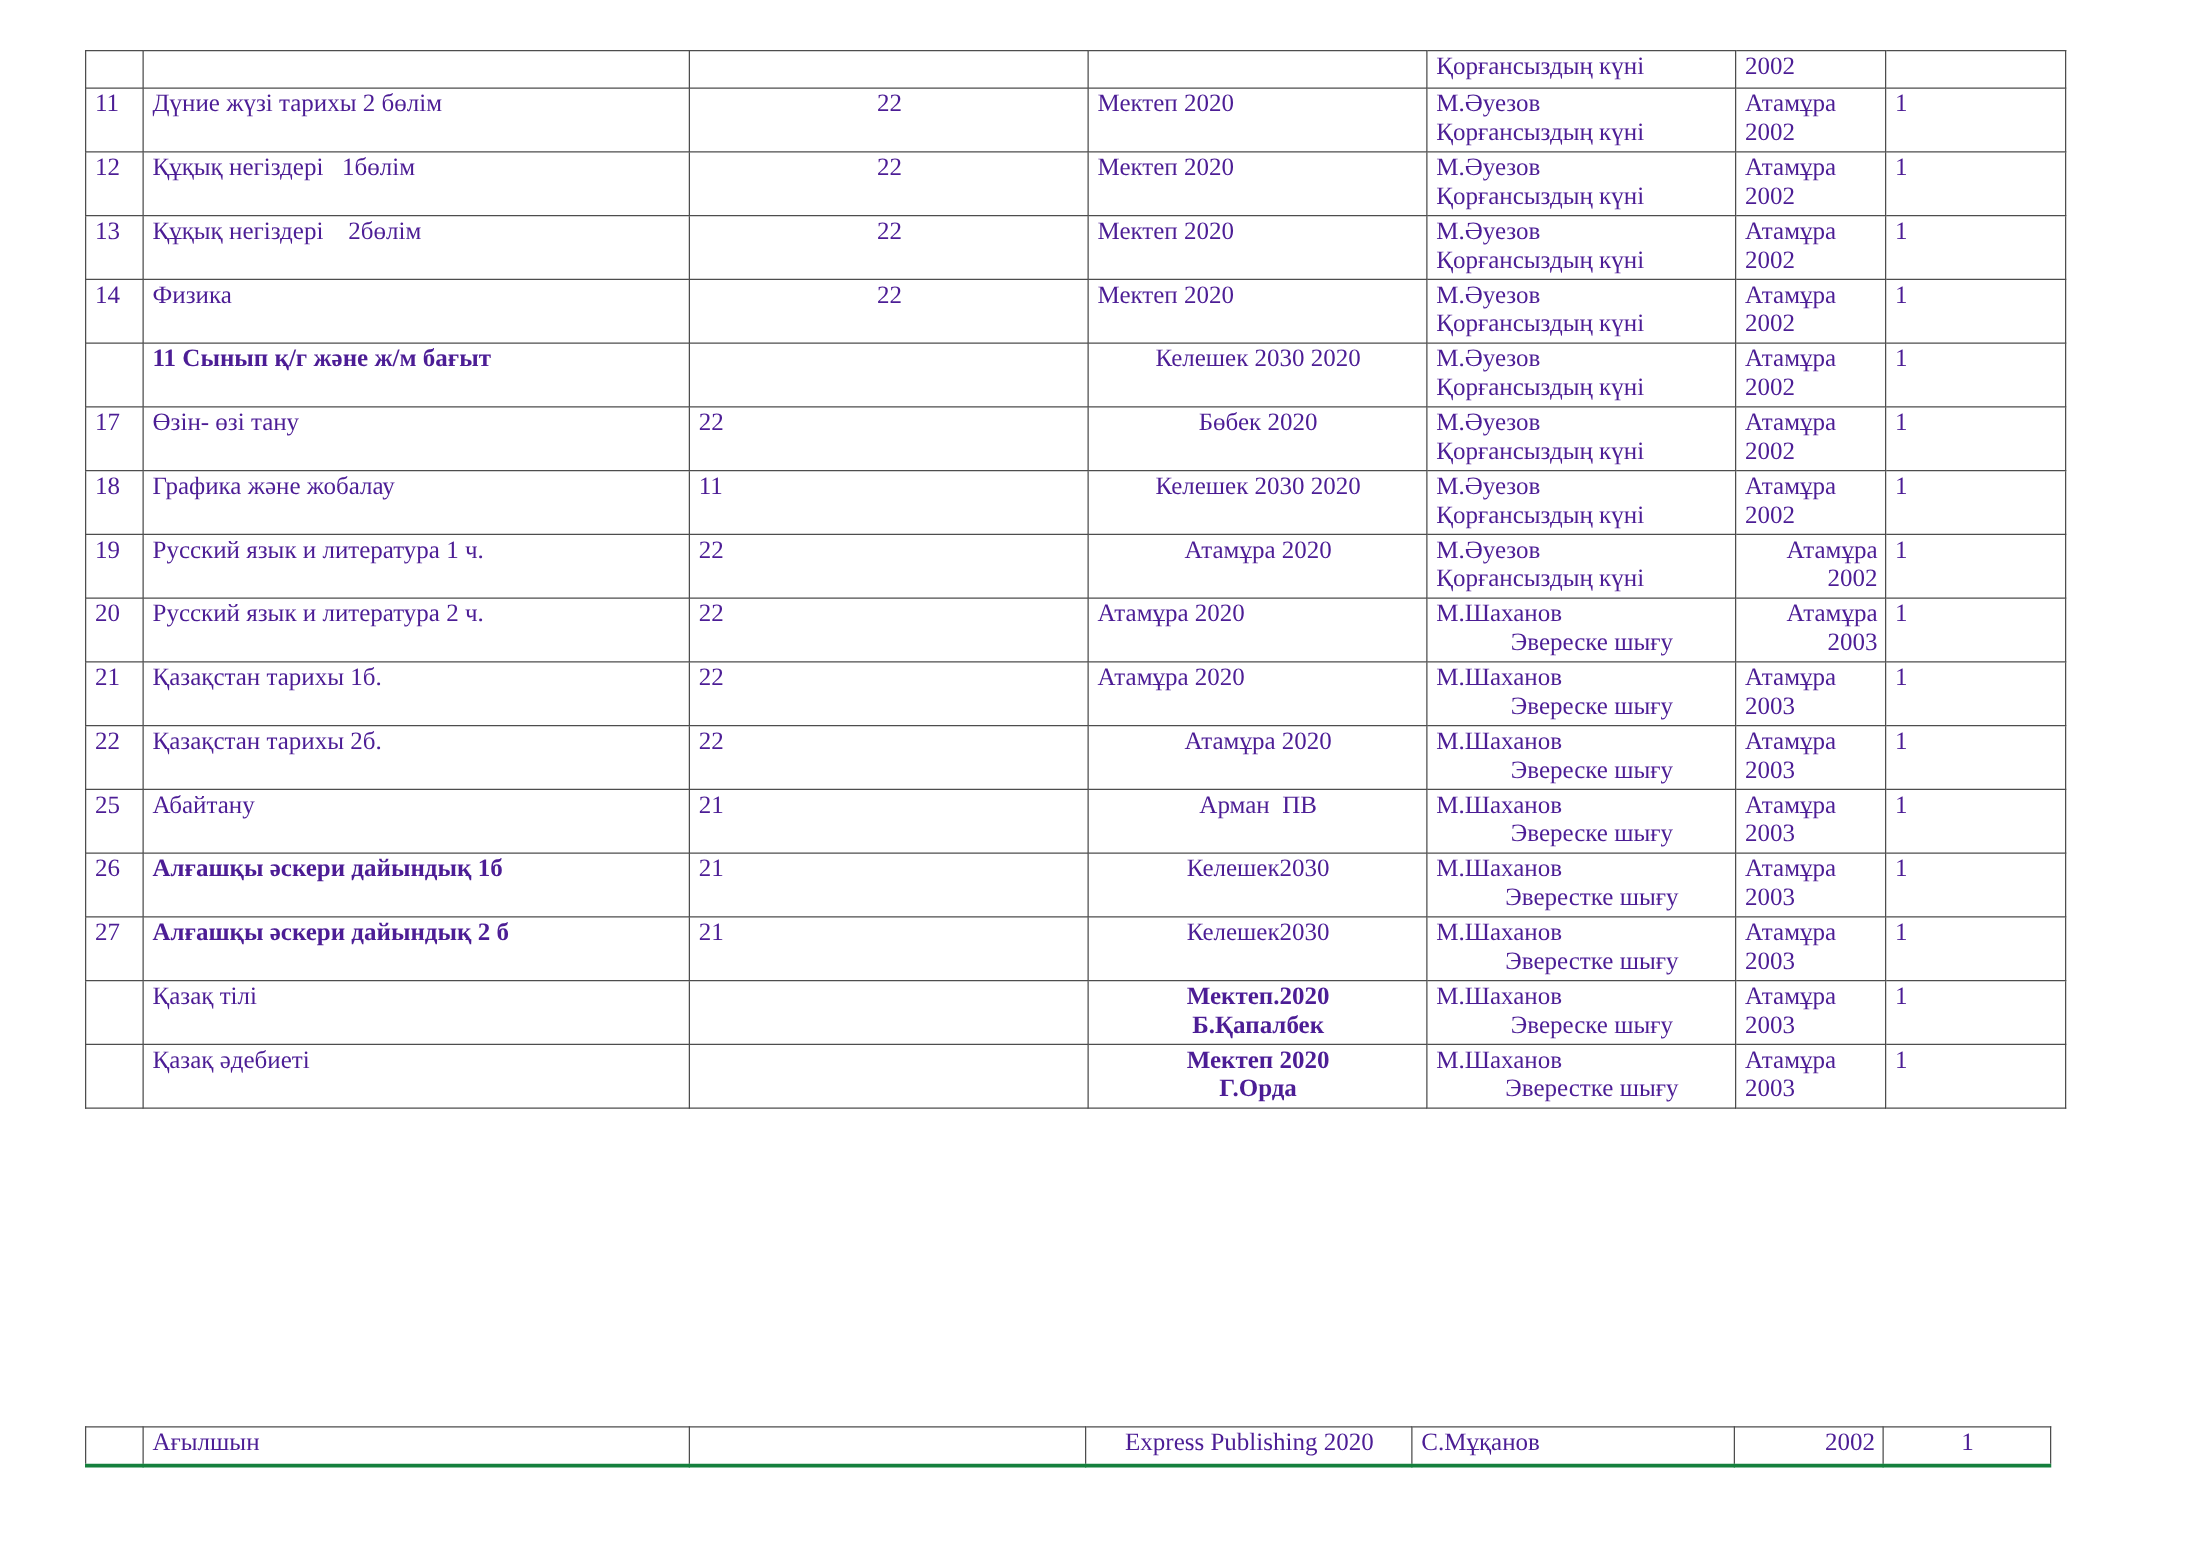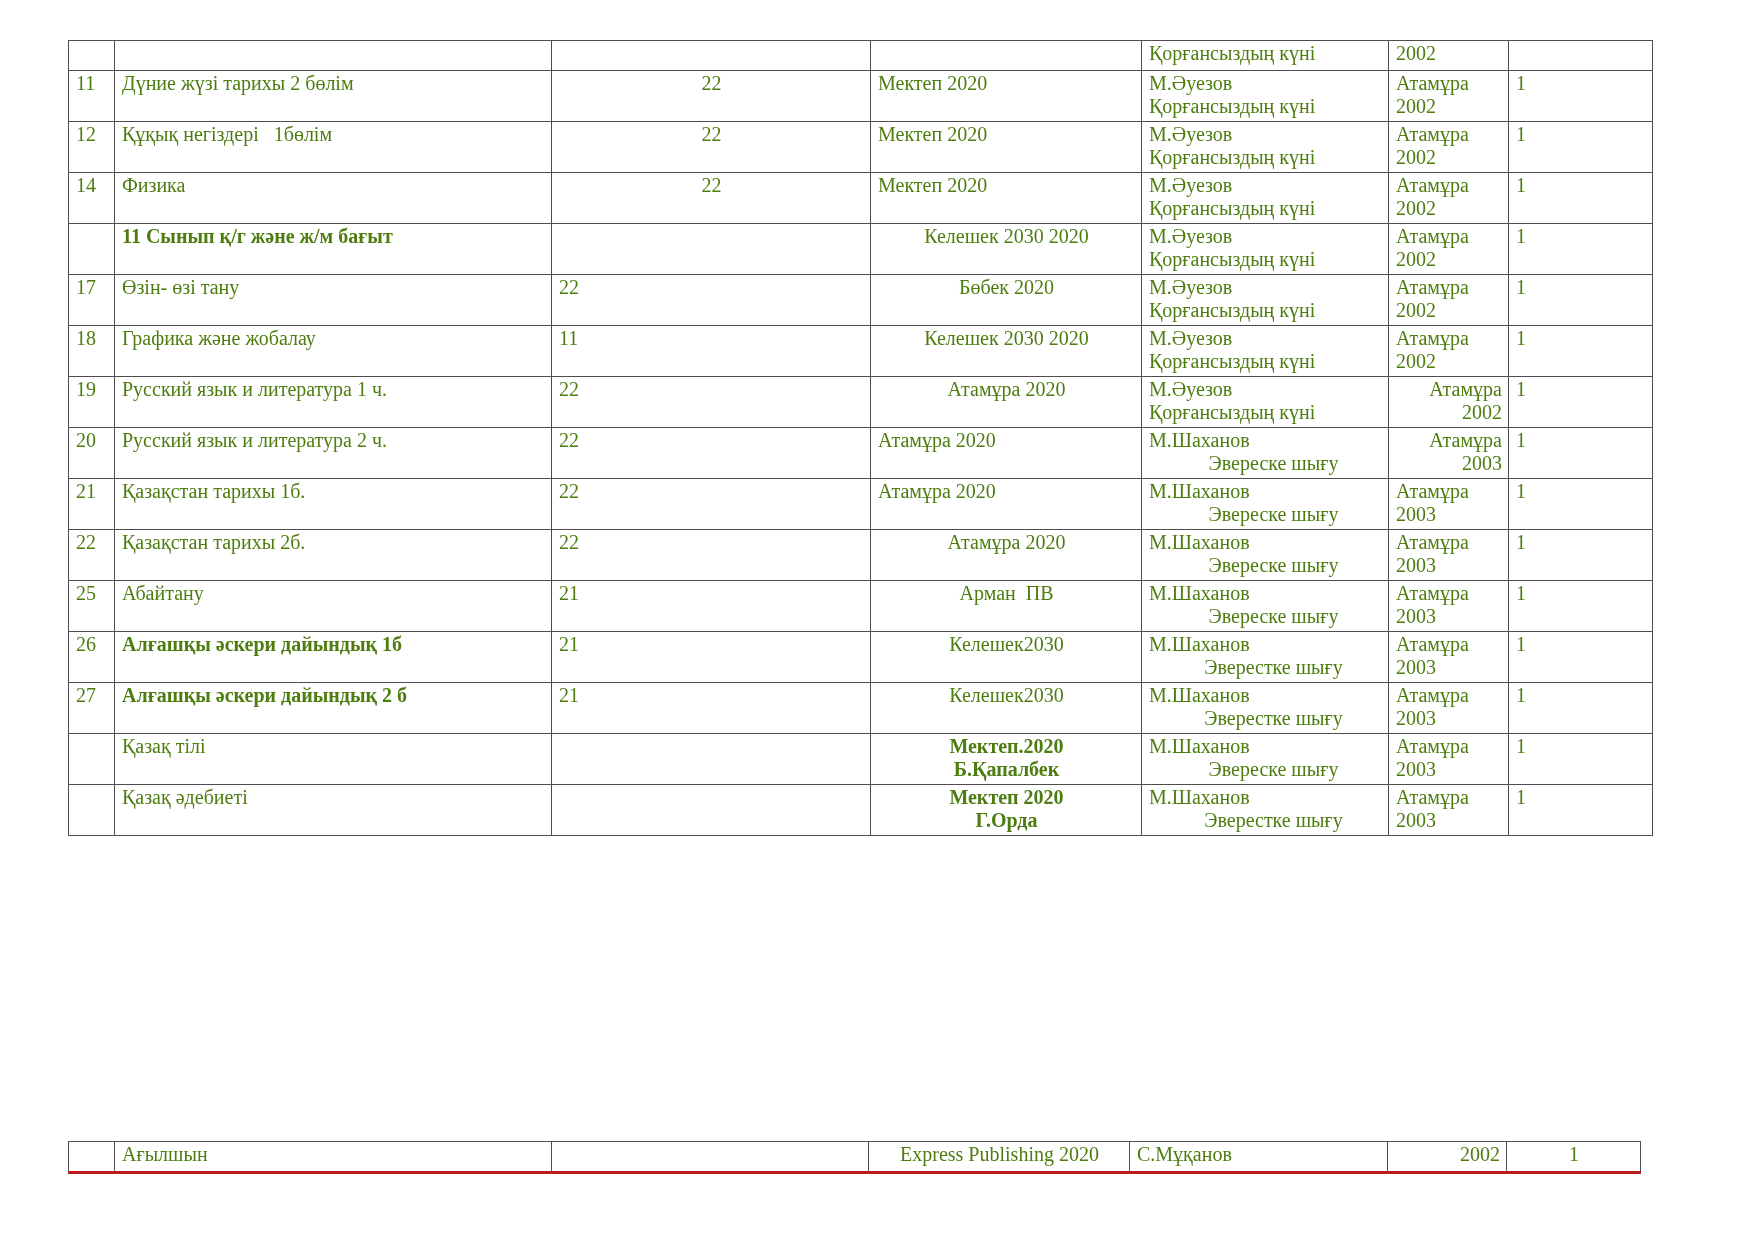--- a/index.html
+++ b/index.html
@@ -2,21 +2,21 @@
 <html><head>
 <meta charset="utf-8">
 <style>
   html,body{margin:0;padding:0;background:#ffffff;}
   .page{
     position:relative;
     width:1754px;
     height:1241px;
     background:#ffffff;
     font-family:"Liberation Serif","DejaVu Serif",serif;
-    color:#4d7c0f;
+    color:#4c1d95;
     overflow:hidden;
   }
   table.doc{
     position:absolute;
     border-collapse:collapse;
     table-layout:fixed;
   }
   #main-table{ left:68px; top:40px; width:1584px; }
   #footer-table{ left:68px; top:1141px; width:1572px; }
   table.doc td{
@@ -24,21 +24,21 @@
     vertical-align:top;
     padding:1px 6px 0 7px;
     font-size:20px;
     line-height:23px;
     overflow:hidden;
     white-space:pre-wrap;
   }
   tr.r{height:51px;}
   tr.rp{height:30px;}
   #footer-table tr{height:31px;}
-  #footer-table{border-bottom:3px solid #b91c1c;}
+  #footer-table{border-bottom:3px solid #15803d;}
   td.al-c{text-align:center;}
   td.al-r{text-align:right;}
   .b{font-weight:bold;}
   .ind{padding-left:16px;text-align:center;}
 </style>
 </head>
 <body>
 
 <div class="page">
 
@@ -74,20 +74,29 @@
         <tr class="r">
           <td><div>12</div></td>
           <td><div>Құқық негіздері   1бөлім</div></td>
           <td class="al-c"><div>22</div></td>
           <td><div>Мектеп 2020</div></td>
           <td><div>М.Әуезов</div><div>Қорғансыздың күні</div></td>
           <td><div>Атамұра</div><div>2002</div></td>
           <td><div>1</div></td>
         </tr>
         <tr class="r">
+          <td><div>13</div></td>
+          <td><div>Құқық негіздері    2бөлім</div></td>
+          <td class="al-c"><div>22</div></td>
+          <td><div>Мектеп 2020</div></td>
+          <td><div>М.Әуезов</div><div>Қорғансыздың күні</div></td>
+          <td><div>Атамұра</div><div>2002</div></td>
+          <td><div>1</div></td>
+        </tr>
+        <tr class="r">
           <td><div>14</div></td>
           <td><div>Физика</div></td>
           <td class="al-c"><div>22</div></td>
           <td><div>Мектеп 2020</div></td>
           <td><div>М.Әуезов</div><div>Қорғансыздың күні</div></td>
           <td><div>Атамұра</div><div>2002</div></td>
           <td><div>1</div></td>
         </tr>
         <tr class="r">
           <td></td>

